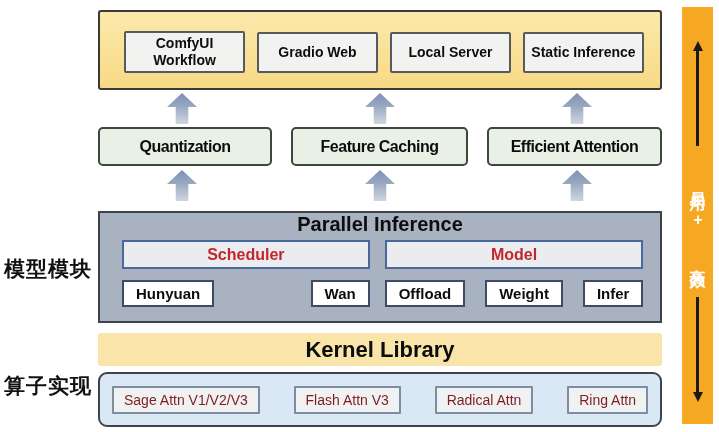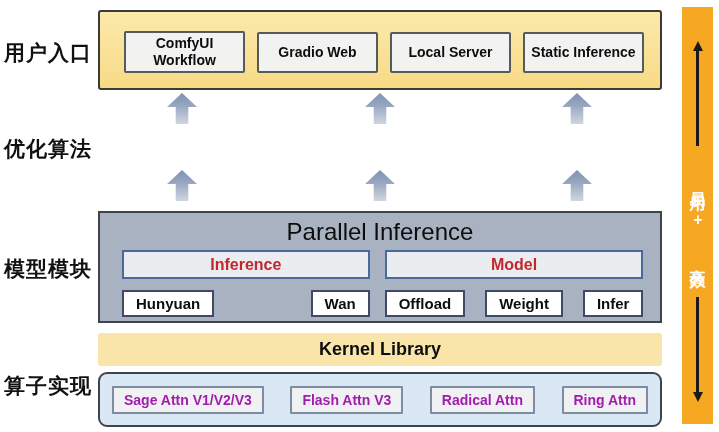--- a/index.html
+++ b/index.html
@@ -91,24 +91,23 @@
   .opt-box.w2 { width: 177px; }
   .opt-box.w3 { width: 175px; }
 
   
   .module-panel {
     top: 211px; height: 112px;
     background: #A9B2C1;
     border: 2px solid #3E4249;
   }
   .module-title {
-    margin-top: 5px;
     text-align: center;
-    font-size: 24px;
-    font-weight: 400;
+    font-size: 20px;
+    font-weight: 700;
     color: #0d0d0d;
   }
   .module-groups {
     display: flex;
     gap: 15px;
     padding: 4px 22px 0 22px;
   }
   .module-group { display: flex; flex-direction: column; }
   .module-group.left  { flex: 0 0 48%; }
   .module-group.right { flex: 1; }
@@ -144,21 +143,21 @@
   }
 
   
   .kernel-band {
     top: 333px; height: 33px;
     background: #F9E5A9;
     border-radius: 3px;
     display: flex;
     align-items: center;
     justify-content: center;
-    font-size: 18px;
+    font-size: 22px;
     font-weight: 700;
     color: #0d0d0d;
   }
 
   
   .operator-panel {
     top: 372px; height: 55px;
     background: #DAE7F4;
     border: 2px solid #3F444B;
     border-radius: 9px;
@@ -167,22 +166,22 @@
     justify-content: space-between;
     padding: 0 12px;
     gap: 6px;
   }
   .attn-box {
     background: #EFF1F3;
     border: 2px solid #7E8CA0;
     border-radius: 1px;
     padding: 4px 10px;
     font-size: 14px;
-    font-weight: 700;
-    color: #a21caf;
+    font-weight: 400;
+    color: #7f1d1d;
     white-space: nowrap;
   }
 
   
   .side-bar {
     position: absolute;
     left: 682px; top: 7px;
     width: 31px; height: 417px;
     background: #F7A823;
     display: flex;
@@ -213,46 +212,49 @@
     font-weight: 700;
     letter-spacing: 5px;
     line-height: 1;
   }
 </style>
 </head>
 <body>
 
 <div class="canvas">
 
-  <div class="row-label" style="top:39px">用户入口</div>
-  <div class="row-label" style="top:135px">优化算法</div>
   <div class="row-label" style="top:255px">模型模块</div>
   <div class="row-label" style="top:372px">算子实现</div>
 
   <div class="main-col entry-panel">
     <div class="entry-box">ComfyUI Workflow</div>
     <div class="entry-box">Gradio Web</div>
     <div class="entry-box">Local Server</div>
     <div class="entry-box">Static Inference</div>
   </div>
 
   <div class="block-arrow" style="left:167px; top:93px"></div>
   <div class="block-arrow" style="left:365px; top:93px"></div>
   <div class="block-arrow" style="left:562px; top:93px"></div>
 
+  <div class="main-col opt-row">
+    <div class="opt-box w1">Quantization</div>
+    <div class="opt-box w2">Feature Caching</div>
+    <div class="opt-box w3">Efficient Attention</div>
+  </div>
 
   <div class="block-arrow" style="left:167px; top:170px"></div>
   <div class="block-arrow" style="left:365px; top:170px"></div>
   <div class="block-arrow" style="left:562px; top:170px"></div>
 
   <div class="main-col module-panel">
     <div class="module-title">Parallel Inference</div>
     <div class="module-groups">
       <div class="module-group left">
-        <div class="group-header">Inference</div>
+        <div class="group-header">Scheduler</div>
         <div class="group-items">
           <div class="model-item">Hunyuan</div>
           <div class="model-item">Wan</div>
         </div>
       </div>
       <div class="module-group right">
         <div class="group-header">Model</div>
         <div class="group-items">
           <div class="model-item">Offload</div>
           <div class="model-item">Weight</div>

